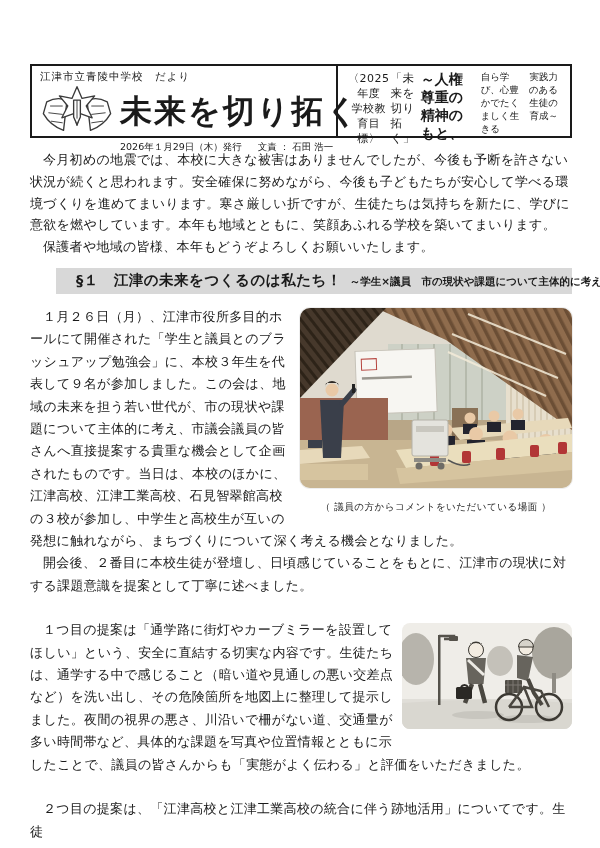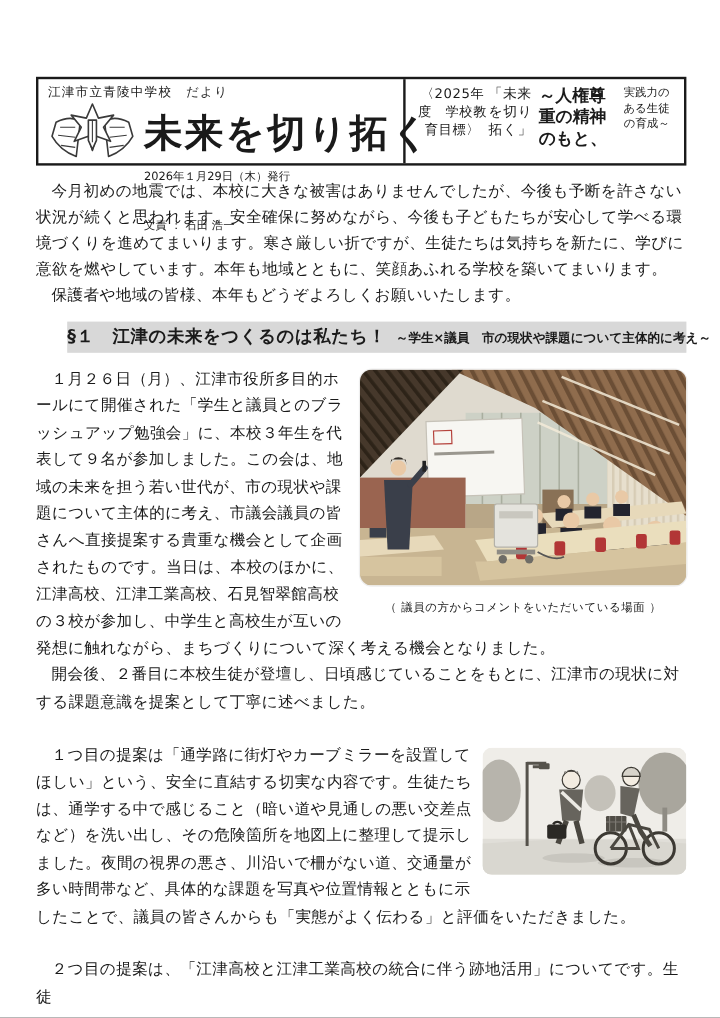--- a/index.html
+++ b/index.html
@@ -10,33 +10,33 @@
     padding:64px 28px 0 30px; overflow:hidden; position:relative;
   }
 
   
   .hdr-box { display:flex; border:2.5px solid #1a1a1a; height:74px; }
   .hdr-left { width:306px; border-right:2px solid #1a1a1a; padding:4px 6px 3px 8px; position:relative; }
   .school-line { font-size:10.5px; letter-spacing:1px; }
   .hdr-main { display:flex; align-items:center; margin-top:1px; }
   .emblem { width:74px; height:54px; flex:0 0 auto; }
   .main-title { font-family:"DejaVu Serif", serif; font-size:32px; font-weight:bold; letter-spacing:2px; margin-left:6px; white-space:nowrap; }
-  .issue-line { font-size:9.5px; margin-left:80px; margin-top:2px; display:flex; gap:28px; white-space:nowrap;flex-direction:column; }
+  .issue-line { font-size:9.5px; margin-left:80px; margin-top:2px; display:flex; gap:16px; white-space:nowrap; }
   .hdr-right { flex:1; padding:5px 8px 4px 9px; display:flex; flex-direction:row; justify-content:space-between; }
   .goal-heading { font-size:11px; text-align:center; letter-spacing:0.5px; }
   .goal-slogan  { font-size:11.5px; letter-spacing:0.5px; }
   .goal-sub1 { font-size:14px;font-weight:bold; }
   .goal-sub2 { font-size:9.5px; padding-left:13px; }
   .goal-sub3 { font-size:9.5px; text-align:right; padding-right:4px; }
 
   
   .intro { margin-top:11px; font-size:13px; line-height:21.8px; letter-spacing:0.3px; word-break:break-all; }
   .intro p { text-indent:1em; }
 
-  .sec-bar { margin:10px 0 0 26px; background:#d8d8d8; padding:3px 10px 4px 0; display:flex; align-items:baseline; }
+  .sec-bar { margin:10px 0 0 26px; background:#d8d8d8; padding:3px 10px 4px 20px; display:flex; align-items:baseline; }
   .sec-bar .main { font-size:14.5px; font-weight:bold; letter-spacing:0.5px; white-space:nowrap; }
   .sec-bar .sub  { font-size:10.5px; font-weight:bold; margin-left:8px; white-space:nowrap; }
 
   .sec-body { margin-top:12px; font-size:13px; line-height:22.4px; letter-spacing:0.3px; word-break:break-all; }
   .sec-body p { text-indent:1em; }
   .photo-float { float:right; width:272px; margin:2px 0 4px 6px; }
   .photo-frame { width:272px; height:180px; border-radius:10px; overflow:hidden; box-shadow:0 0 0 1px #eee; }
   .photo-frame svg { display:block; width:100%; height:100%; }
   .photo-caption { font-size:9.5px; text-align:center; margin-top:8px; letter-spacing:0.5px; }
   .para3 { margin-top:22px; }
@@ -69,20 +69,21 @@
       </div>
       <div class="issue-line">
         <span>2026年１月29日（木）発行</span>
         <span>文責 ： 石田 浩一</span>
       </div>
     </div>
     <div class="hdr-right">
       <div class="goal-heading">〈2025年度　学校教育目標〉</div>
       <div class="goal-slogan">「未来を切り拓く」</div>
       <div class="goal-sub1">～人権尊重の精神のもと、</div>
+      <div class="goal-sub2">自ら学び、心豊かでたくましく生きる</div>
       <div class="goal-sub3">実践力のある生徒の育成～</div>
     </div>
   </div>
 
   <div class="intro">
     <p>今月初めの地震では、本校に大きな被害はありませんでしたが、今後も予断を許さない状況が続くと思われます。安全確保に努めながら、今後も子どもたちが安心して学べる環境づくりを進めてまいります。寒さ厳しい折ですが、生徒たちは気持ちを新たに、学びに意欲を燃やしています。本年も地域とともに、笑顔あふれる学校を築いてまいります。</p>
     <p>保護者や地域の皆様、本年もどうぞよろしくお願いいたします。</p>
   </div>
 
   <div class="sec-bar">

